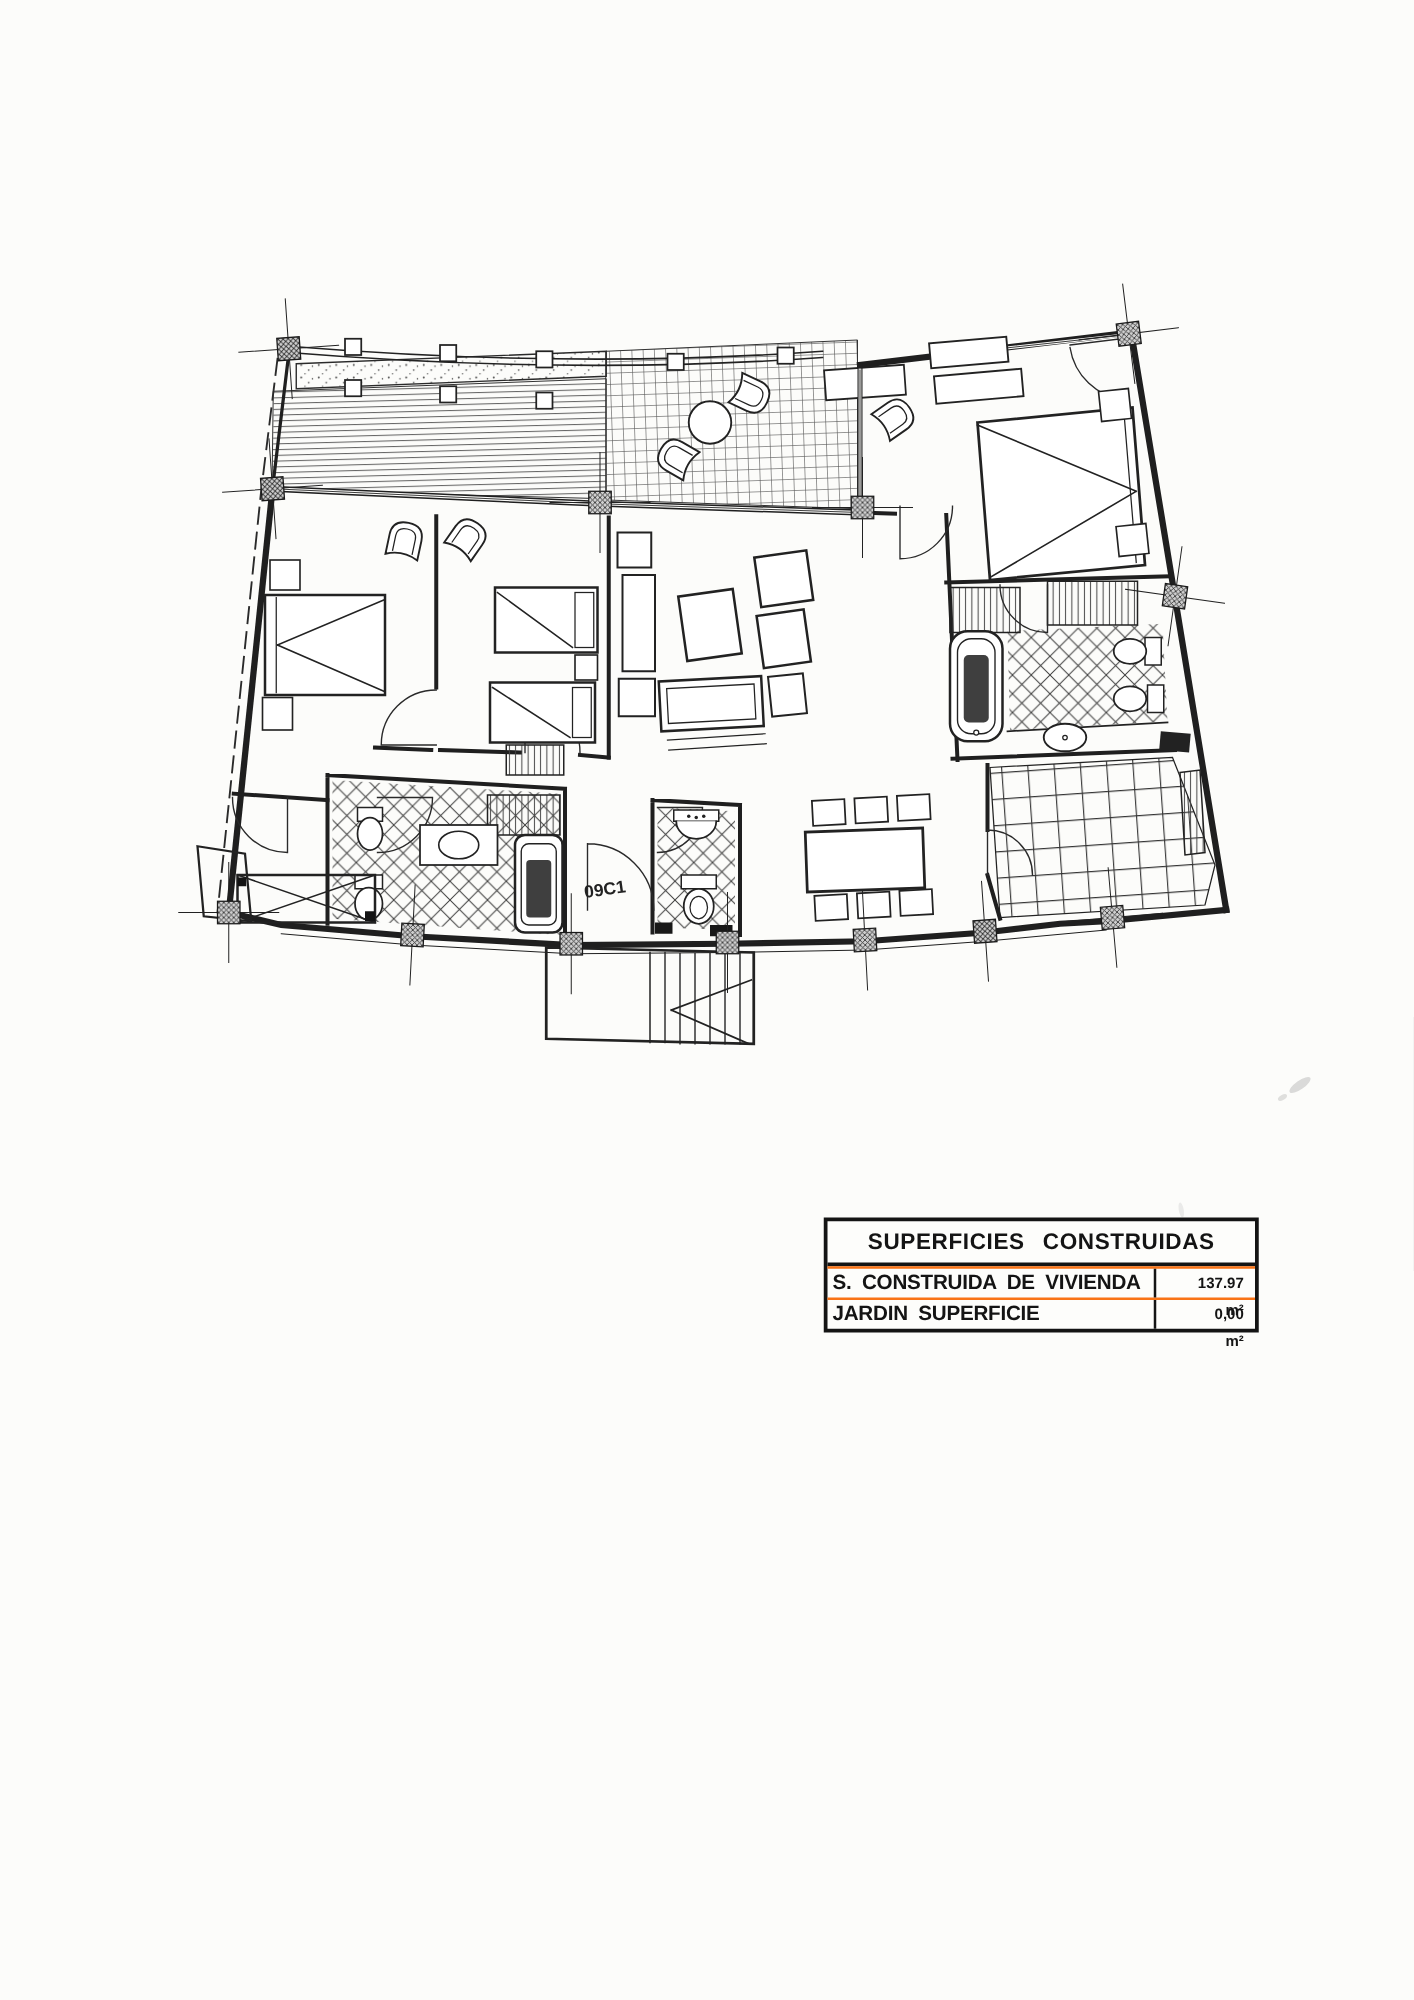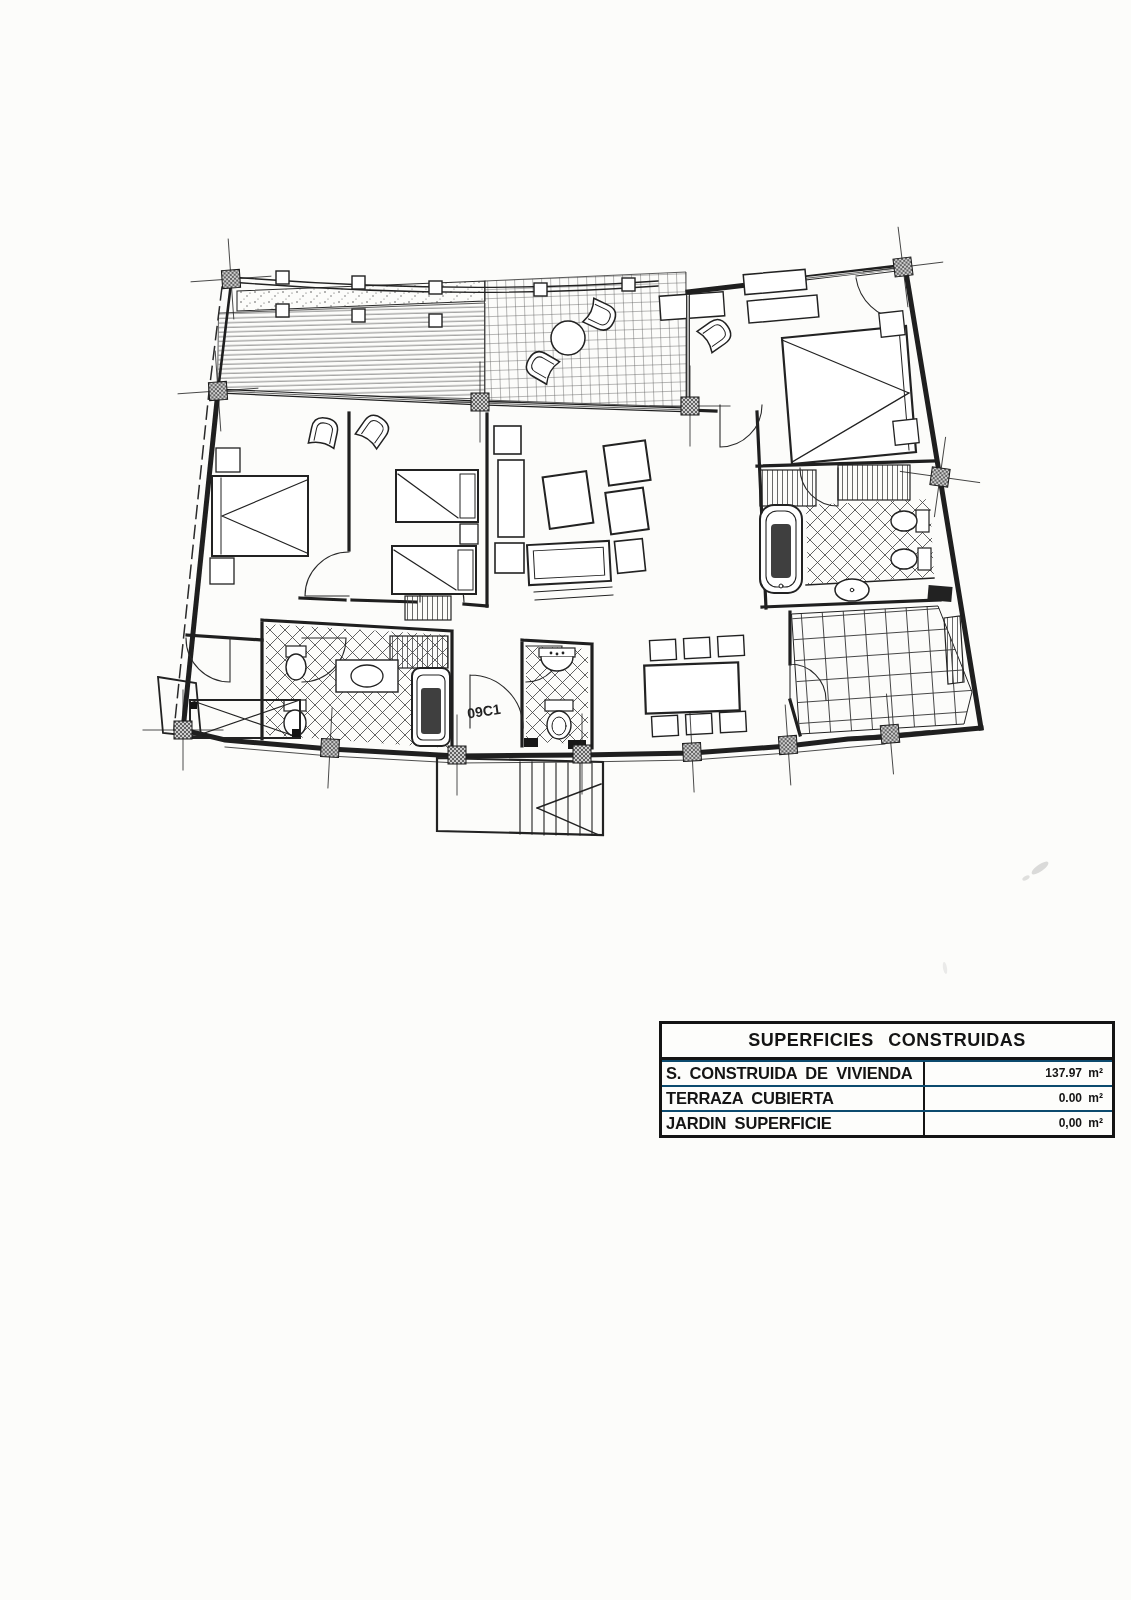--- a/index.html
+++ b/index.html
@@ -4,31 +4,30 @@
 <style>
   html,body{margin:0;padding:0;background:#e8e8e8;}
   .page{
     position:relative;width:1131px;height:1600px;margin:0 auto;
     background:#fcfcfa;overflow:hidden;
     font-family:"Liberation Sans",sans-serif;
   }
   .plan-svg{position:absolute;left:0;top:0;width:1131px;height:1600px;}
   
   .areas-table{
-    position:absolute;left:659px;top:974px;width:456px;
+    position:absolute;left:659px;top:974px;width:348px;
     border:3px solid #141414;background:#fdfdfb;color:#141414;
     box-sizing:border-box;
-    margin-top:47px;
   }
   .t-header{
     height:33px;line-height:33px;text-align:center;
     font-size:18px;font-weight:700;letter-spacing:.5px;word-spacing:9px;
     border-bottom:3px solid #141414;
   }
-  .t-row{display:flex;height:23px;border-top:2px solid #0c4a6e;gap:32px;}
+  .t-row{display:flex;height:23px;border-top:2px solid #f97316;gap:32px;}
   .t-row:first-of-type{border-top:none;}
   .t-label{
     flex:0 0 263px;border-right:2px solid #141414;
     font-size:16.5px;font-weight:700;line-height:22px;
     padding-left:4px;letter-spacing:-.2px;word-spacing:4px;
     white-space:nowrap;overflow:hidden;box-sizing:border-box;
   }
   .t-value{
     flex:1;text-align:right;padding-right:9px;
     font-size:12px;font-weight:700;line-height:22px;word-spacing:3px;
@@ -298,22 +297,18 @@
   </g>
 </svg>
 
 <div class="areas-table">
   <div class="t-header">SUPERFICIES CONSTRUIDAS</div>
   <div class="t-row">
     <div class="t-label">S. CONSTRUIDA DE VIVIENDA</div>
     <div class="t-value">137.97 m²</div>
   </div>
   <div class="t-row">
-    <div class="t-label">TERRAZA CUBIERTA</div>
-    <div class="t-value">0.00 m²</div>
-  </div>
-  <div class="t-row">
     <div class="t-label">JARDIN SUPERFICIE</div>
     <div class="t-value">0,00 m²</div>
   </div>
 </div>
 
 </div>
 
 </body></html>

